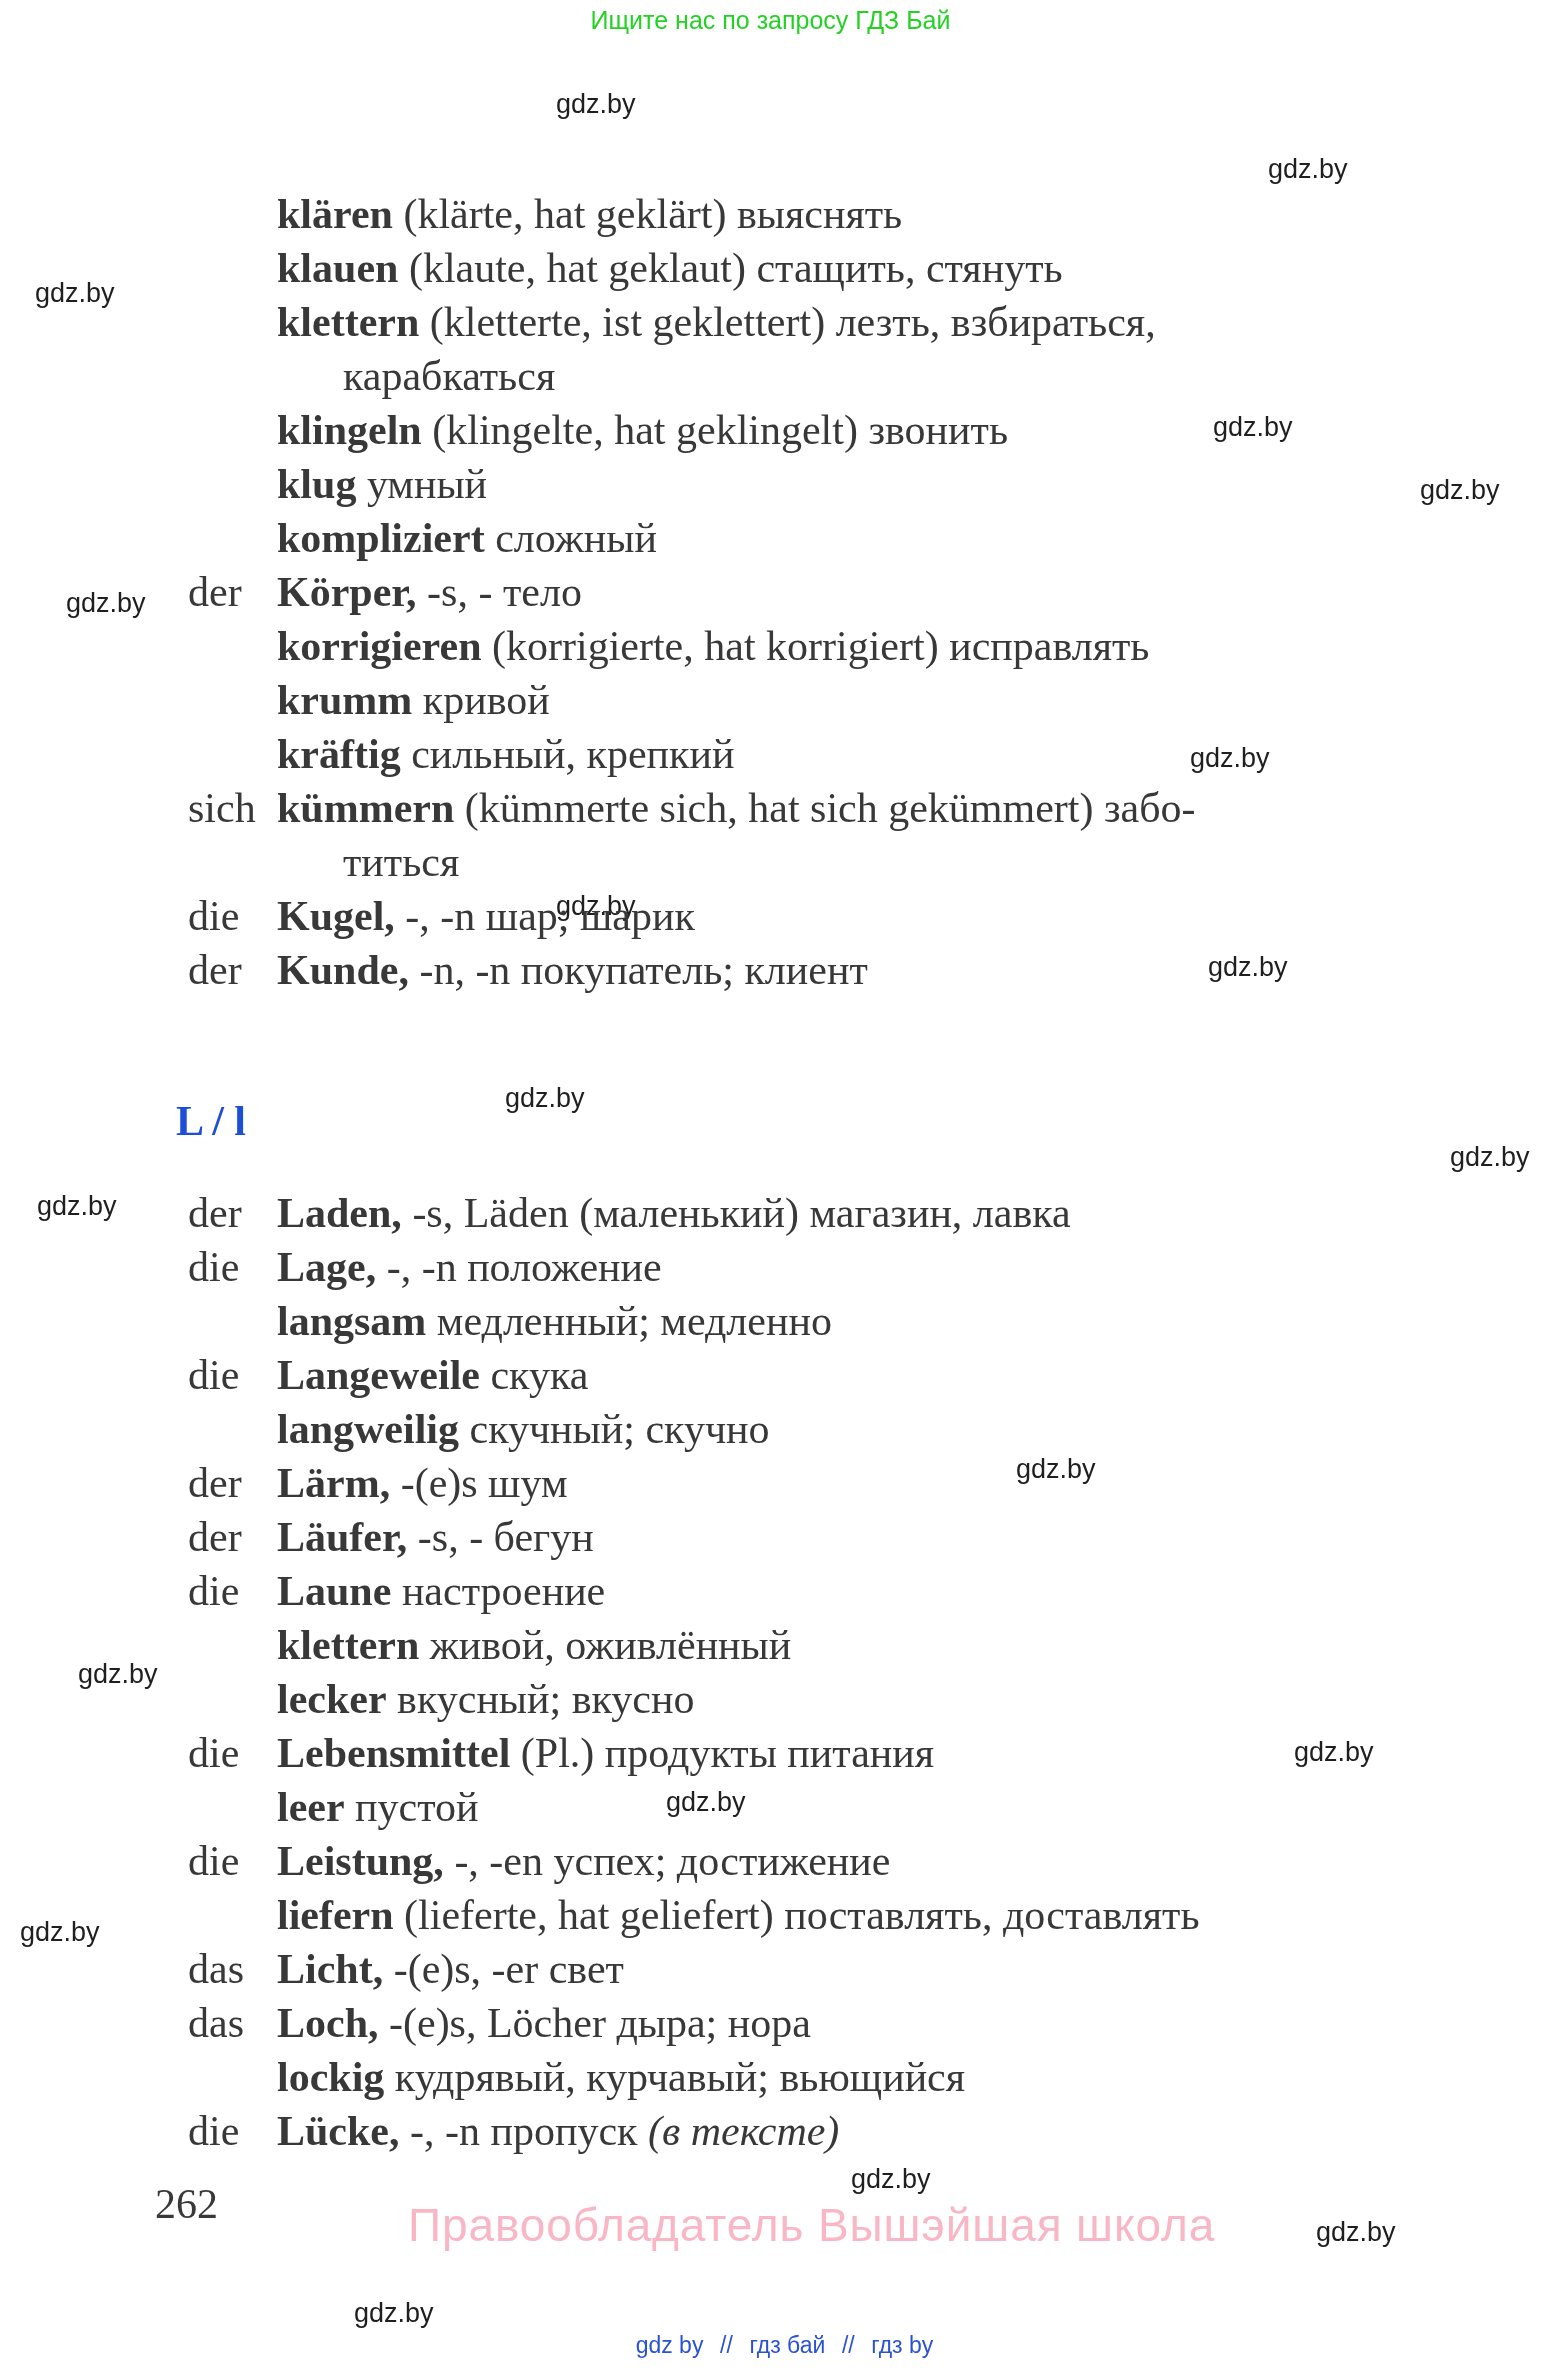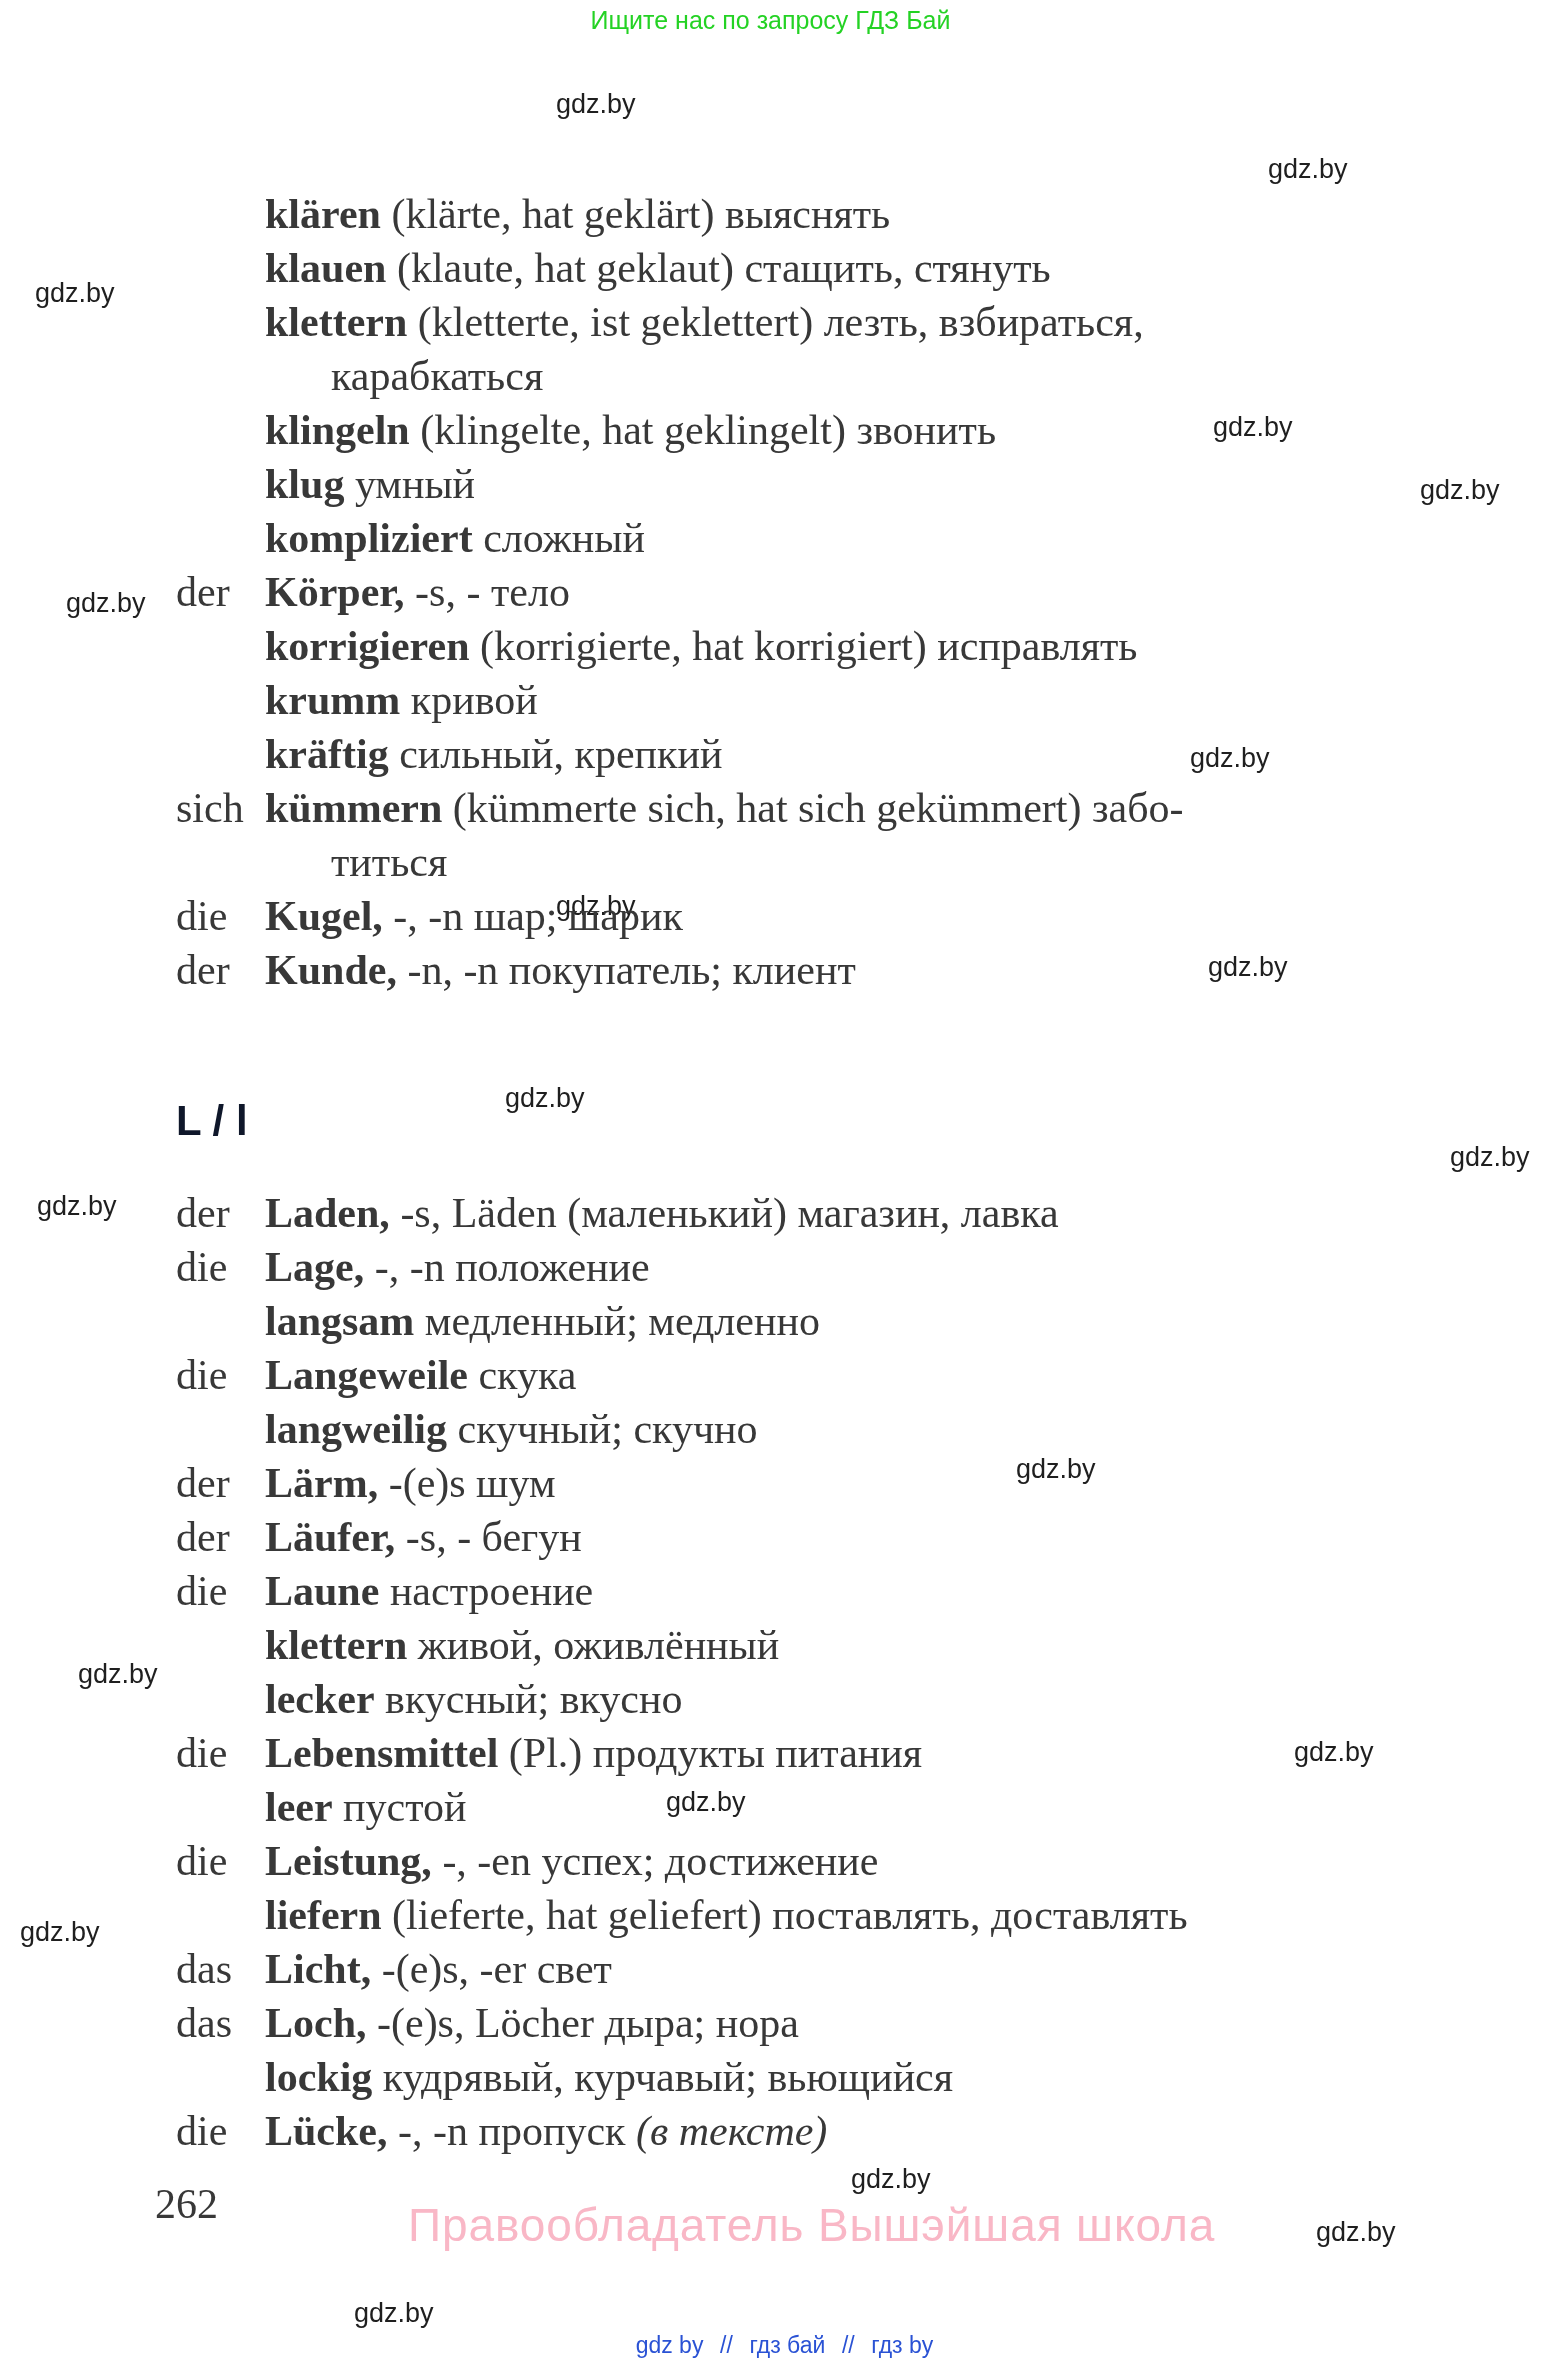--- a/index.html
+++ b/index.html
@@ -2,21 +2,21 @@
 <html style="font-size:14.7px"><head>
 <meta charset="utf-8">
 <style>
   html,body{margin:0;padding:0;background:#ffffff;}
   .page{position:relative;width:1541px;height:2377px;background:#ffffff;overflow:hidden;
         font-family:"Liberation Serif", serif;color:#383838;}
   .banner{position:absolute;top:5.5px;left:0;right:0;text-align:center;
           font-family:"Liberation Sans", sans-serif;font-size:25px;font-weight:400;}
   .watermark{position:absolute;font-family:"Liberation Sans", sans-serif;font-size:27px;
              color:#1f1f1f;white-space:nowrap;}
-  .entries{position:absolute;left:0;width:1279px;}
+  .entries{position:absolute;left:12px;width:1279px;}
   .line{position:relative;height:54px;line-height:54px;font-size:42px;white-space:nowrap;}
   .line .article{position:absolute;left:176px;top:0;}
   .line .content{margin-left:265px;}
   .line.indent .content{margin-left:331px;}
   .b{font-weight:bold;}
   .i{font-style:italic;}
   .section-header{position:absolute;left:176px;top:1097px;
                   font-family:"Liberation Sans", sans-serif;font-size:42px;font-weight:bold;}
   .page-number{position:absolute;left:155px;top:2180px;font-size:42px;}
   .copyright{position:absolute;left:372px;top:2198px;white-space:nowrap;
@@ -62,21 +62,21 @@
       <div class="line"><span class="content"><span class="b">kompliziert</span><span> сложный</span></span></div>
       <div class="line"><span class="article">der</span><span class="content"><span class="b">Körper,</span><span> -s, - тело</span></span></div>
       <div class="line"><span class="content"><span class="b">korrigieren</span><span> (korrigierte, hat korrigiert) исправлять</span></span></div>
       <div class="line"><span class="content"><span class="b">krumm</span><span> кривой</span></span></div>
       <div class="line"><span class="content"><span class="b">kräftig</span><span> сильный, крепкий</span></span></div>
       <div class="line"><span class="article">sich</span><span class="content"><span class="b">kümmern</span><span> (kümmerte sich, hat sich gekümmert) забо-</span></span></div>
       <div class="line indent"><span class="content"><span>титься</span></span></div>
       <div class="line"><span class="article">die</span><span class="content"><span class="b">Kugel,</span><span> -, -n шар; шарик</span></span></div>
       <div class="line"><span class="article">der</span><span class="content"><span class="b">Kunde,</span><span> -n, -n покупатель; клиент</span></span></div>
     </div>
-  <div class="section-header" style="color: #0f172a;">L / l</div>
+  <div class="section-header" style="color: #1d4ed8; font-family: Liberation Serif, serif;">L / l</div>
   <div id="l-block" class="entries" style="top:1186px;">
       <div class="line"><span class="article">der</span><span class="content"><span class="b">Laden,</span><span> -s, Läden (маленький) магазин, лавка</span></span></div>
       <div class="line"><span class="article">die</span><span class="content"><span class="b">Lage,</span><span> -, -n положение</span></span></div>
       <div class="line"><span class="content"><span class="b">langsam</span><span> медленный; медленно</span></span></div>
       <div class="line"><span class="article">die</span><span class="content"><span class="b">Langeweile</span><span> скука</span></span></div>
       <div class="line"><span class="content"><span class="b">langweilig</span><span> скучный; скучно</span></span></div>
       <div class="line"><span class="article">der</span><span class="content"><span class="b">Lärm,</span><span> -(e)s шум</span></span></div>
       <div class="line"><span class="article">der</span><span class="content"><span class="b">Läufer,</span><span> -s, - бегун</span></span></div>
       <div class="line"><span class="article">die</span><span class="content"><span class="b">Laune</span><span> настроение</span></span></div>
       <div class="line"><span class="content"><span class="b">klettern</span><span> живой, оживлённый</span></span></div>

